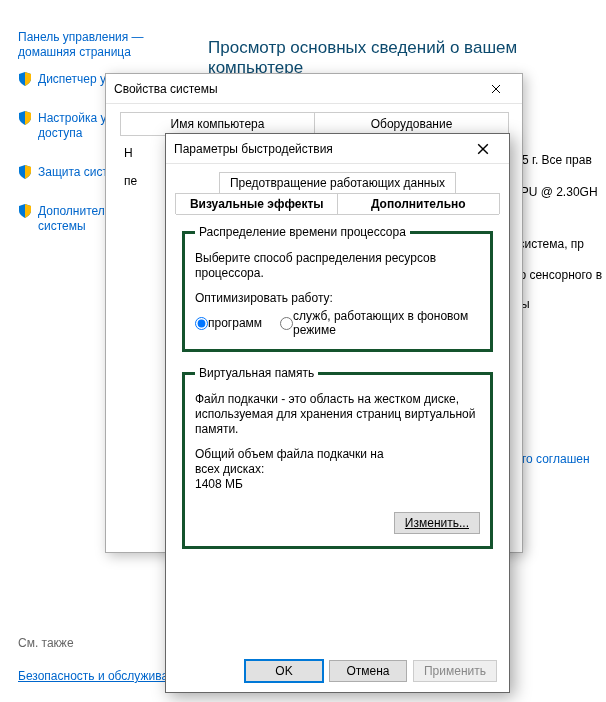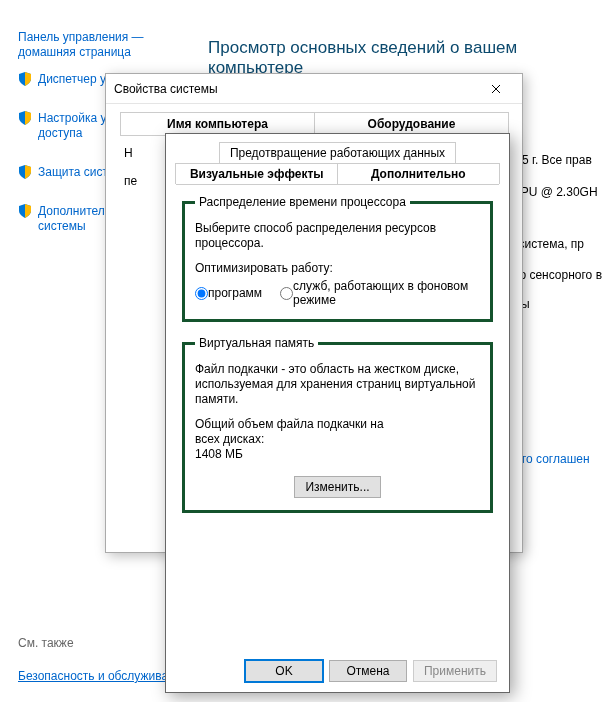--- a/index.html
+++ b/index.html
@@ -96,21 +96,20 @@
   }
   .sysprop-tabs .tab {
     flex: 1;
     text-align: center;
     padding: 4px 6px;
     border: 1px solid #ccc;
     border-bottom: none;
     background: #fff;
     margin-right: -1px;
     font-size: 12px;
-    font-weight: bold;
   }
   .sysprop-body {
     padding: 10px 18px;
     font-size: 12px;
   }
 
   
   .dlg-perf {
     position: absolute;
     left: 165px; top: 133px;
@@ -182,22 +181,23 @@
   }
   .vm-total {
     display: flex;
     justify-content: space-between;
     margin-top: 8px;
     line-height: 15px;
     flex-direction: column;
   }
   .btn-row {
     display: flex;
-    justify-content: center;
-    margin-top: 14px;
+    justify-content: flex-end;
+    margin-top: 20px;
+    text-decoration: underline;
   }
   button.win {
     min-width: 78px;
     height: 22px;
     background: #e1e1e1;
     border: 1px solid #adadad;
     font-size: 12px;
     font-family: inherit;
     padding: 0 10px;
   }
@@ -296,20 +296,28 @@
     <div class="tab">Имя компьютера</div>
     <div class="tab">Оборудование</div>
   </div>
   <div class="sysprop-body">
     <span>Н</span><br><br>
     <span>пе</span>
   </div>
 </div>
 
 <div class="dlg-perf">
+  <div class="titlebar">
+    <span class="title">Параметры быстродействия</span>
+    <span class="close x-icon">
+      <svg width="12" height="12" viewBox="0 0 10 10">
+          <path d="M1 1 L9 9 M9 1 L1 9" stroke="#000" stroke-width="1.2"></path>
+        </svg>
+    </span>
+  </div>
 
   <div class="perf-tabs">
     <div class="tab">Предотвращение работающих данных</div>
     <div class="row2">
       <div class="tab">Визуальные эффекты</div>
       <div class="tab active">Дополнительно</div>
     </div>
   </div>
   <div class="perf-tabs-border"></div>
 

